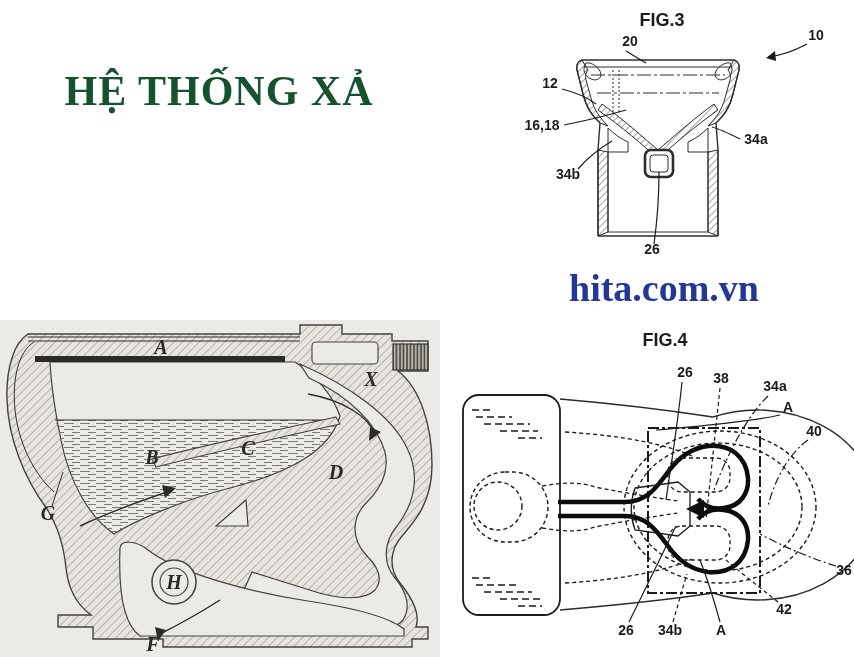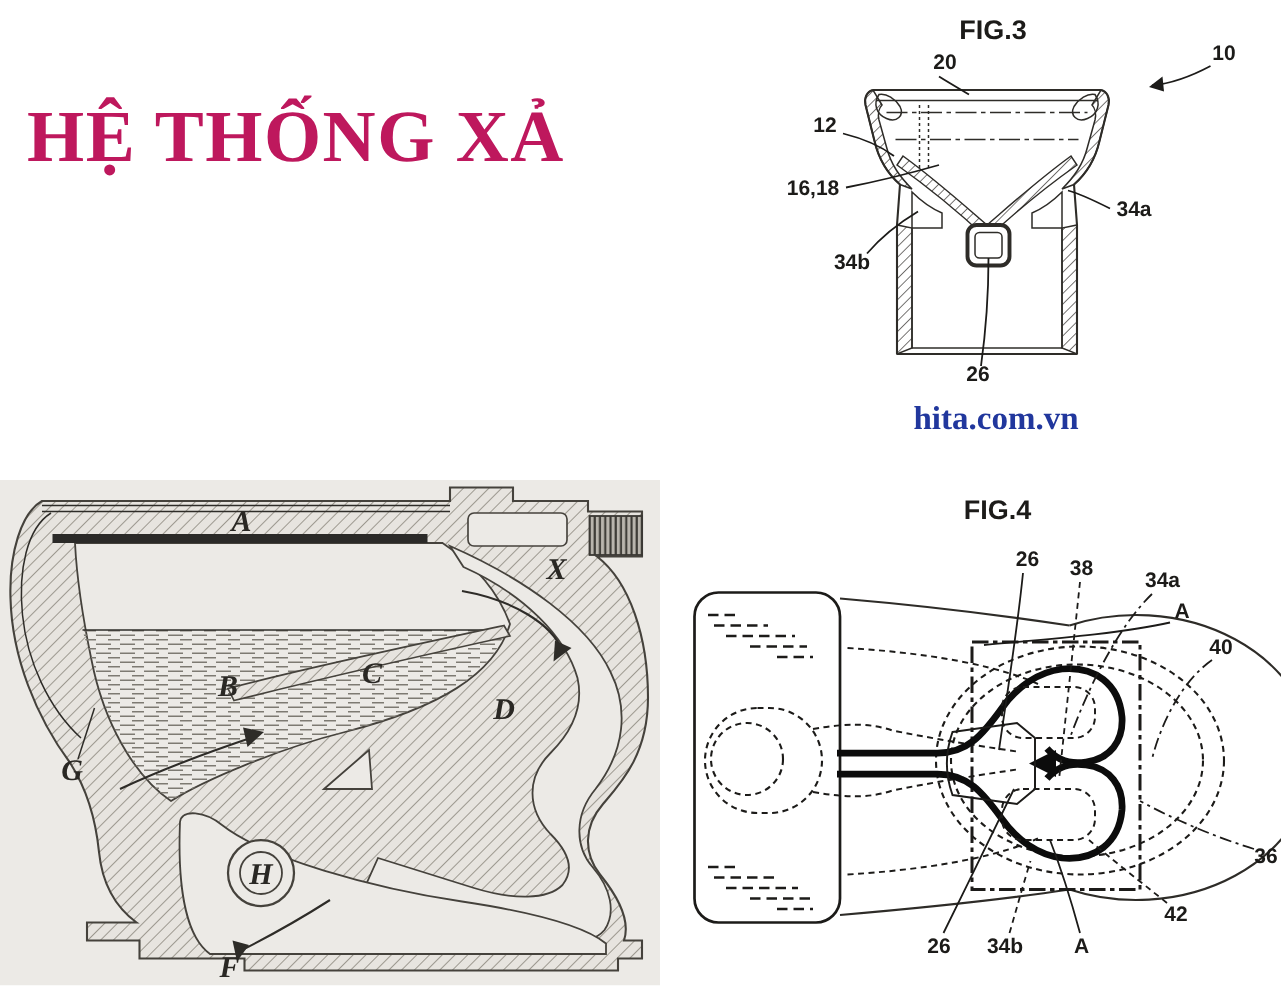--- a/index.html
+++ b/index.html
@@ -1,28 +1,28 @@
 <!DOCTYPE html>
 <html><head>
 <meta charset="utf-8">
 <style>
   html,body{margin:0;padding:0;background:#ffffff;}
   body{width:854px;height:657px;position:relative;overflow:hidden;
        font-family:"Liberation Sans",sans-serif;}
   .abs{position:absolute;}
   .title-block{
-    left:18px;top:62px;width:402px;
+    left:18px;top:62px;width:402px;text-align:center;
     font-family:"Liberation Serif","DejaVu Serif",serif;
-    font-weight:bold;color:#be185d;font-size:49px;line-height:58px;
+    font-weight:bold;color:#14532d;font-size:42px;line-height:58px;
     letter-spacing:1px;white-space:nowrap;
   }
   .watermark{
     left:566px;top:266px;width:196px;text-align:center;
     font-family:"Liberation Serif","DejaVu Serif",serif;
-    font-weight:bold;color:#21379d;font-size:22px;
+    font-weight:bold;color:#21379d;font-size:38px;
   }
   svg text{user-select:none;}
   .ptitle{font:bold 18px "Liberation Sans",sans-serif;fill:#1c1b19;}
   .plabel{font:bold 14px "Liberation Sans",sans-serif;fill:#1c1b19;}
   .elabel{font:italic bold 20px "Liberation Serif","DejaVu Serif",serif;fill:#2a2824;}
   .ink14{stroke:#2e2c28;stroke-width:1.4;fill:none;}
   .ink10{stroke:#2e2c28;stroke-width:1;fill:none;}
   .lead{stroke:#1c1b19;stroke-width:1.2;fill:none;}
 </style>
 </head>

